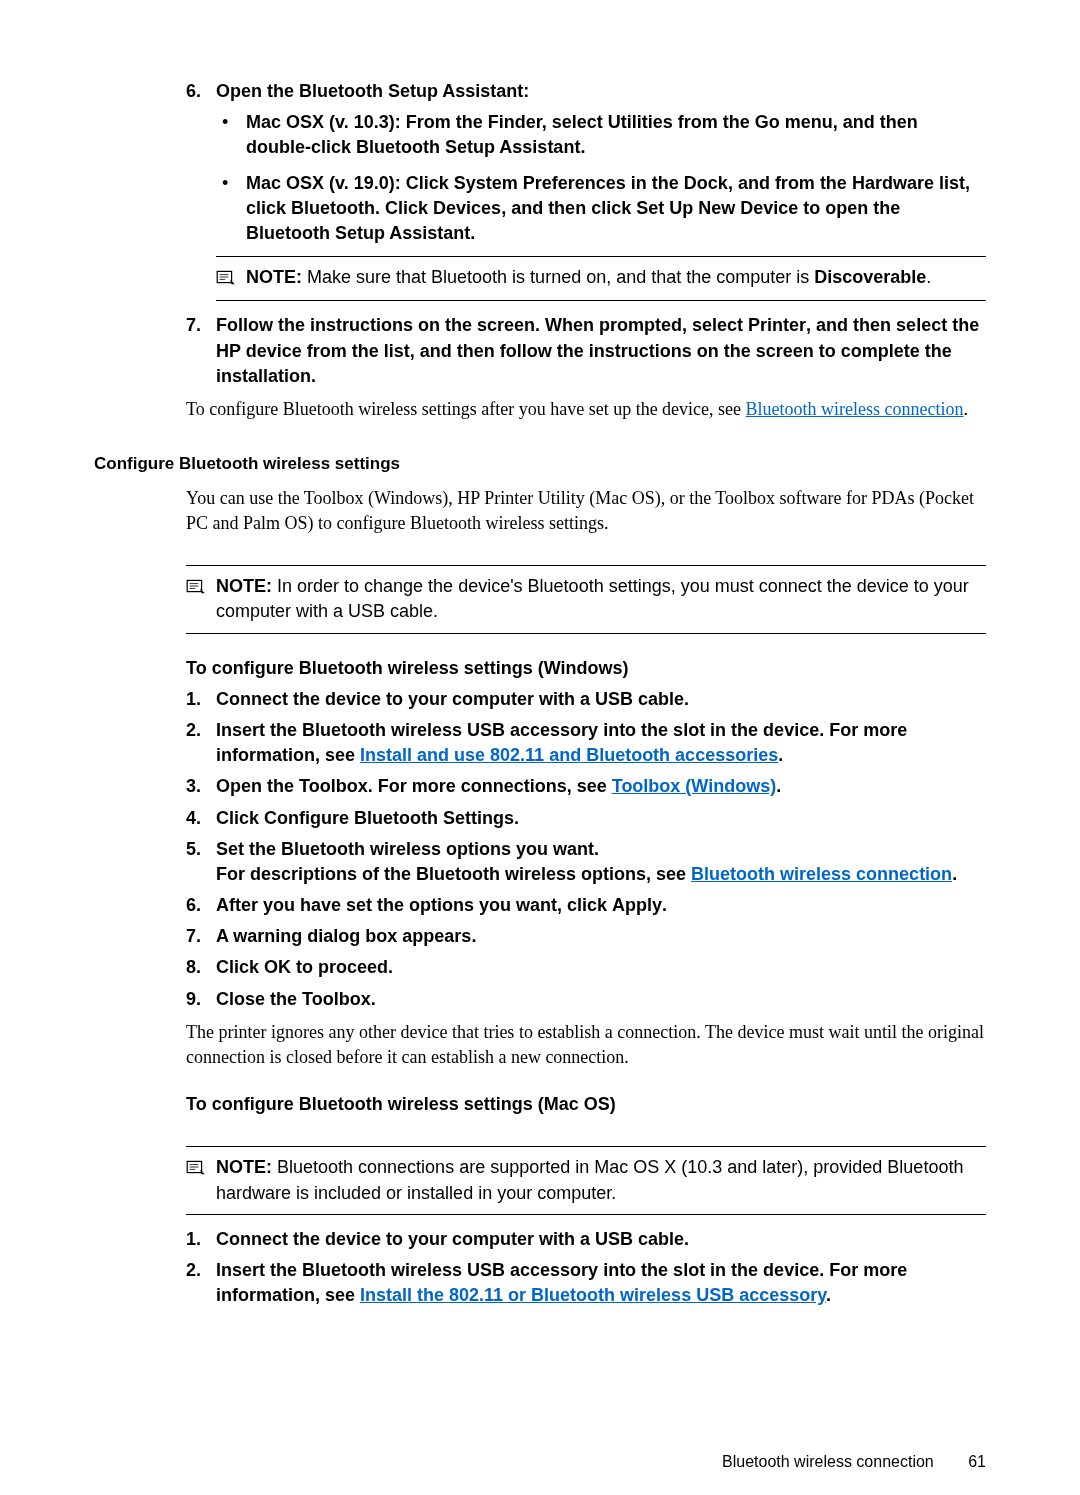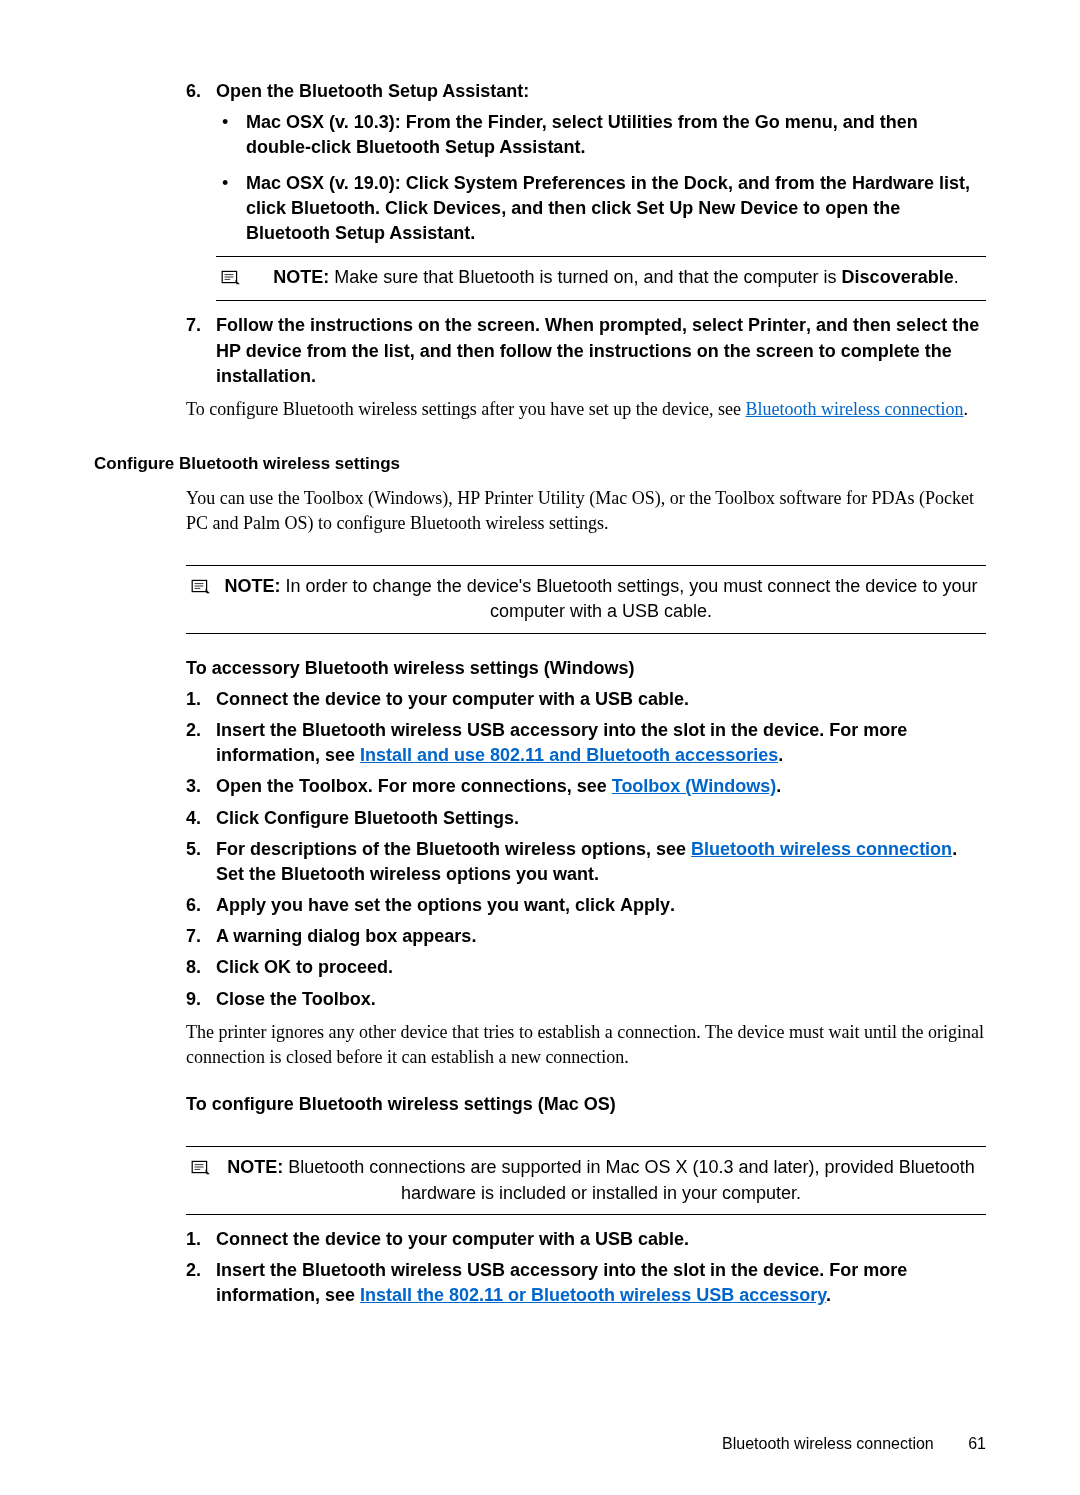--- a/index.html
+++ b/index.html
@@ -15,30 +15,30 @@
       position: relative;
     }
     a.link { color: #0066cc; text-decoration: underline; }
     .ol-num { display: flex; margin-bottom: 4px; }
     .ol-num .num { font-weight: bold; min-width: 30px; }
     .ol-num .content { flex: 1; font-weight: bold; }
     .bullet-item { display: flex; margin-bottom: 10px; margin-top: 6px;}
     .bullet-item .bul { min-width: 30px; text-align: left; padding-left: 6px;}
     .bullet-item .bc { flex: 1; font-weight: bold; }
     .note-box { border-top: 1px solid #000; border-bottom: 1px solid #000; padding: 8px 0; margin: 10px 0 12px 0; }
-    .note-line { display: flex; align-items: flex-start; text-align: center; }
+    .note-line { display: flex; align-items: flex-start; }
     .note-icon { width: 30px; flex-shrink: 0; padding-top:2px;}
     .note-text { flex: 1; }
     .indent1 { margin-left: 92px; margin-top: 29px; }
     .indent2 { margin-left: 122px; }
     .indent0 { margin-left: 0; }
     .h2 { font-weight: bold; font-size: 17px; margin-top: 30px; margin-bottom: 10px; }
     .subhead { font-weight: bold; margin-top: 22px; margin-bottom: 6px; }
     .para { margin-top: 8px; margin-bottom: 8px; font-family: Liberation Serif, serif; }
-    .footer { position: absolute; bottom: 40px; right: 94px; font-size: 16px; }
+    .footer { position: absolute; bottom: 22px; right: 94px; font-size: 16px; }
     .footer .pnum { margin-left: 30px; }
     svg.note-svg { width: 20px; height: 16px; }
     .step-block { margin-top: 2px; margin-bottom: 6px;}
   </style>
 </head>
 <body>
 
 <div class="ol-num indent1 step-block">
   <div class="num">6.</div>
   <div class="content">Open the Bluetooth Setup Assistant:</div>
@@ -99,48 +99,48 @@
           <line x1="4" y1="13" x2="11" y2="13" stroke="#000" stroke-width="1"></line>
           <path d="M17 13 L23 19 L19 19 Z" fill="#000"></path>
         </svg>
     </div>
     <div class="note-text">
       <b>NOTE:</b><span>  In order to change the device's Bluetooth settings, you must connect the device to your computer with a USB cable.</span>
     </div>
   </div>
 </div>
 
-<div class="subhead indent1">To accessory Bluetooth wireless settings (Windows)</div>
+<div class="subhead indent1">To configure Bluetooth wireless settings (Windows)</div>
 
 <div class="ol-num indent1 step-block">
   <div class="num">1.</div>
   <div class="content">Connect the device to your computer with a USB cable.</div>
 </div>
 <div class="ol-num indent1 step-block">
   <div class="num">2.</div>
   <div class="content"><span>Insert the Bluetooth wireless USB accessory into the slot in the device. For more information, see </span><a href="#" class="link">Install and use 802.11 and Bluetooth accessories</a><span>.</span></div>
 </div>
 <div class="ol-num indent1 step-block">
   <div class="num">3.</div>
   <div class="content"><span>Open the Toolbox. For more connections, see </span><a href="#" class="link">Toolbox (Windows)</a><span>.</span></div>
 </div>
 <div class="ol-num indent1 step-block">
   <div class="num">4.</div>
   <div class="content"><span>Click </span><b>Configure Bluetooth Settings</b><span>.</span></div>
 </div>
 <div class="ol-num indent1 step-block">
   <div class="num">5.</div>
   <div class="content">
+    <div>Set the Bluetooth wireless options you want.</div>
     <div><span>For descriptions of the Bluetooth wireless options, see </span><a href="#" class="link">Bluetooth wireless connection</a><span>.</span></div>
-    <div>Set the Bluetooth wireless options you want.</div>
   </div>
 </div>
 <div class="ol-num indent1 step-block">
   <div class="num">6.</div>
-  <div class="content"><span>Apply you have set the options you want, click </span><b>Apply</b><span>.</span></div>
+  <div class="content"><span>After you have set the options you want, click </span><b>Apply</b><span>.</span></div>
 </div>
 <div class="ol-num indent1 step-block">
   <div class="num">7.</div>
   <div class="content">A warning dialog box appears.</div>
 </div>
 <div class="ol-num indent1 step-block">
   <div class="num">8.</div>
   <div class="content"><span>Click </span><b>OK</b><span> to proceed.</span></div>
 </div>
 <div class="ol-num indent1 step-block">

